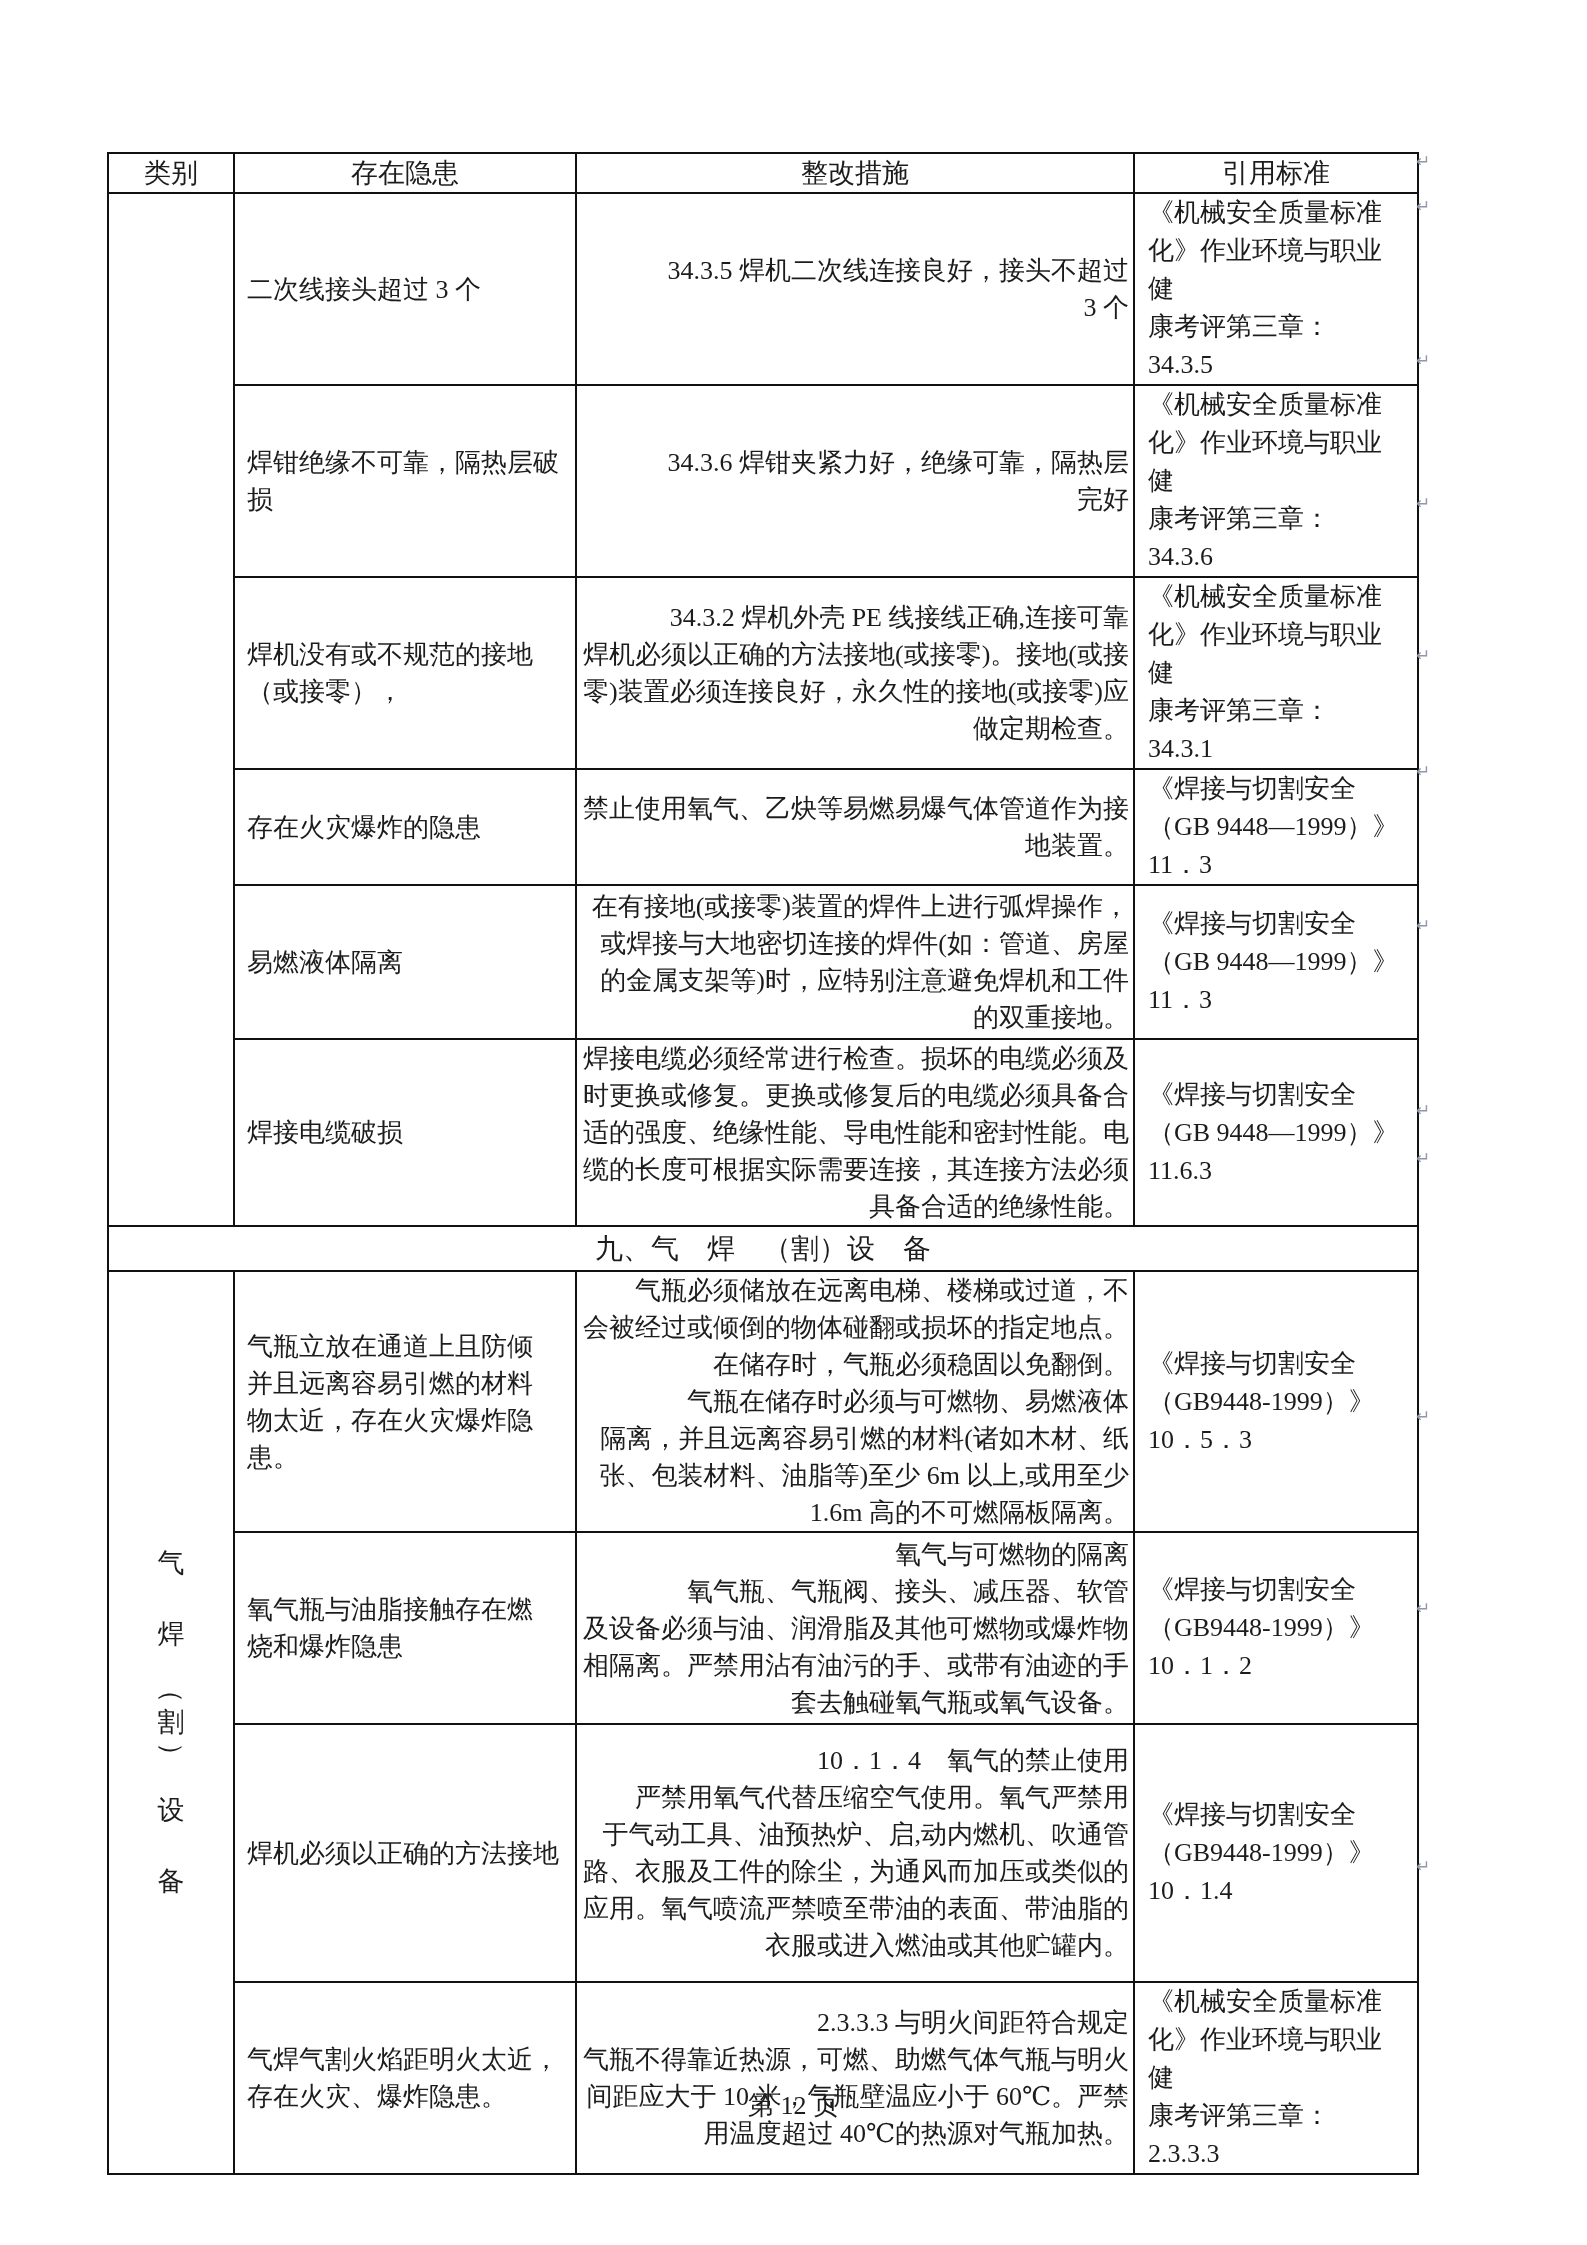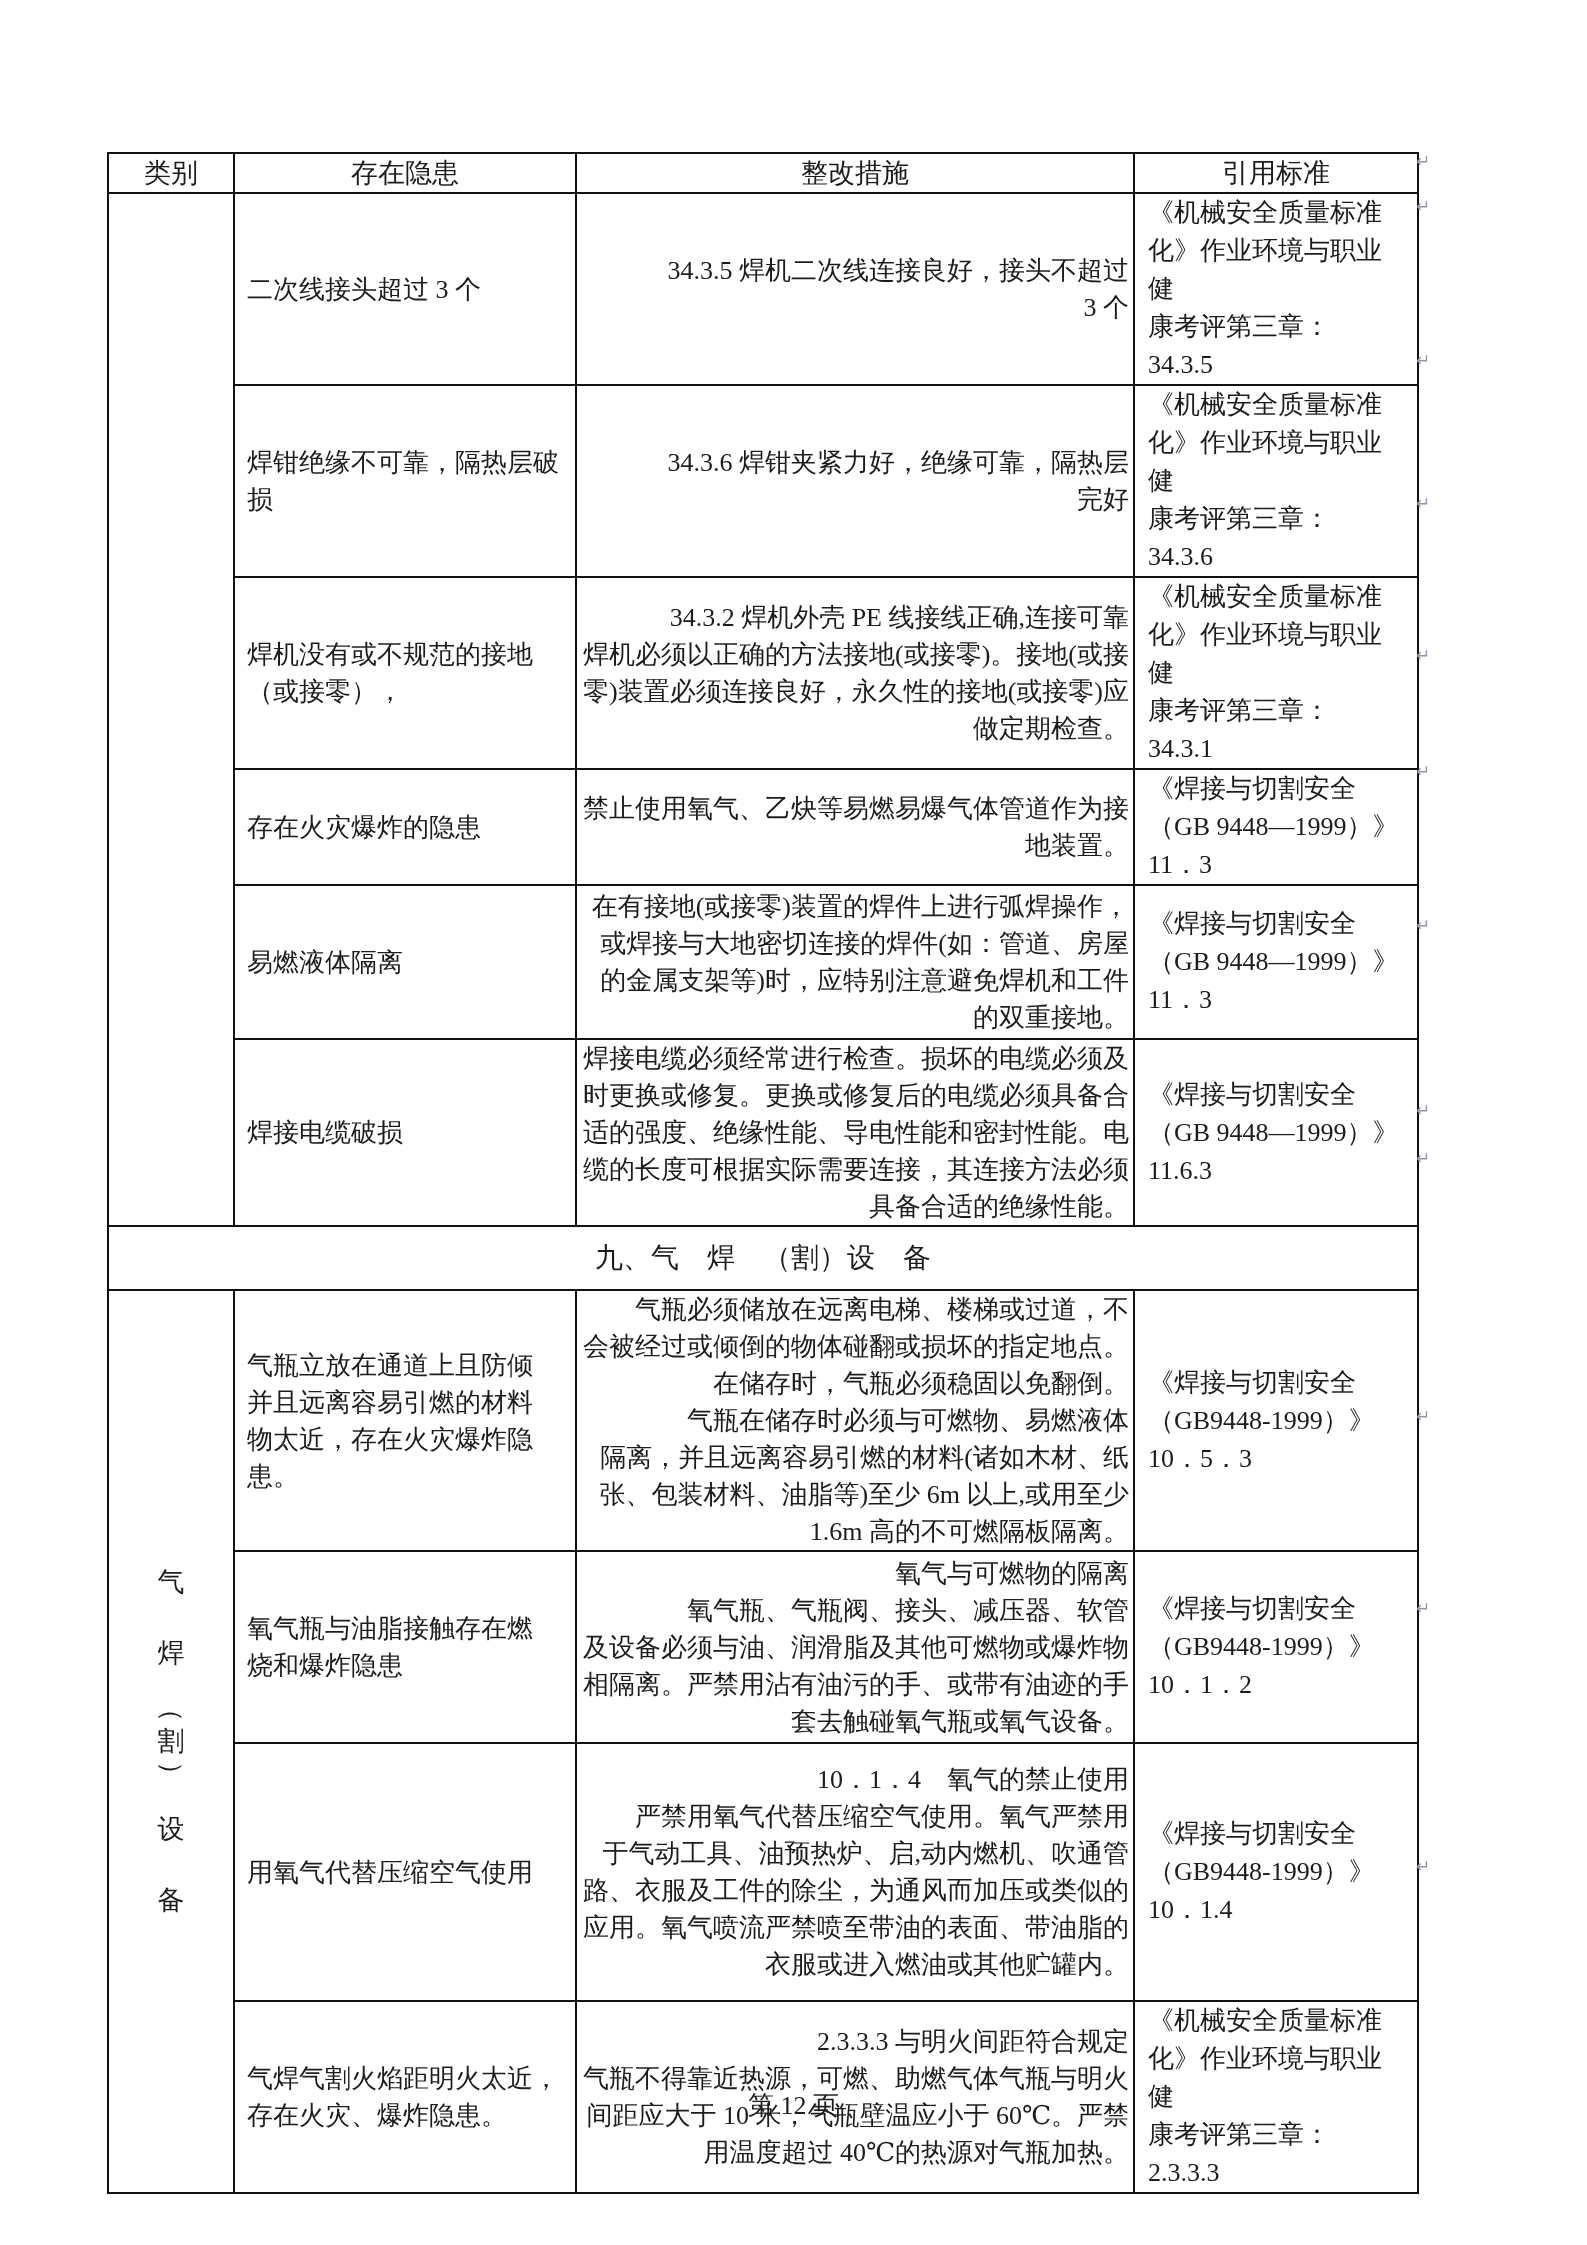--- a/index.html
+++ b/index.html
@@ -112,21 +112,21 @@
 11．3</td>
   </tr>
   <tr style="height:185px">
     <td class="c-haz">焊接电缆破损</td>
     <td class="c-mea">焊接电缆必须经常进行检查。损坏的电缆必须及时更换或修复。更换或修复后的电缆必须具备合适的强度、绝缘性能、导电性能和密封性能。电缆的长度可根据实际需要连接，其连接方法必须具备合适的绝缘性能。</td>
     <td class="c-std">《焊接与切割安全
 （GB 9448—1999）》
 11.6.3</td>
   </tr>
 
-  <tr style="height:64px">
+  <tr style="height:45px">
     <td class="c-section" colspan="4">九、气　焊　（割）设　备</td>
   </tr>
 
   <tr style="height:258px">
     <td class="c-cat" rowspan="4">
       <div class="cat-stack">
         <span class="cat-char">气</span>
         <span class="cat-char mt-big">焊</span>
         <span class="cat-char mt-mid vparen">（</span>
         <span class="cat-char mt-sm">割</span>
@@ -148,21 +148,21 @@
   <tr style="height:192px">
     <td class="c-haz">氧气瓶与油脂接触存在燃
 烧和爆炸隐患</td>
     <td class="c-mea">氧气与可燃物的隔离
 　　　　氧气瓶、气瓶阀、接头、减压器、软管及设备必须与油、润滑脂及其他可燃物或爆炸物相隔离。严禁用沾有油污的手、或带有油迹的手套去触碰氧气瓶或氧气设备。</td>
     <td class="c-std">《焊接与切割安全
 （GB9448-1999）》
 10．1．2</td>
   </tr>
   <tr style="height:258px">
-    <td class="c-haz">用氧气代替压缩空气使用</td>
+    <td class="c-haz">焊机必须以正确的方法接地</td>
     <td class="c-mea">10．1．4　氧气的禁止使用
 　　严禁用氧气代替压缩空气使用。氧气严禁用于气动工具、油预热炉、启,动内燃机、吹通管路、衣服及工件的除尘，为通风而加压或类似的应用。氧气喷流严禁喷至带油的表面、带油脂的衣服或进入燃油或其他贮罐内。</td>
     <td class="c-std">《焊接与切割安全
 （GB9448-1999）》
 10．1.4</td>
   </tr>
   <tr style="height:187px">
     <td class="c-haz">气焊气割火焰距明火太近，
 存在火灾、爆炸隐患。</td>
     <td class="c-mea">2.3.3.3 与明火间距符合规定

